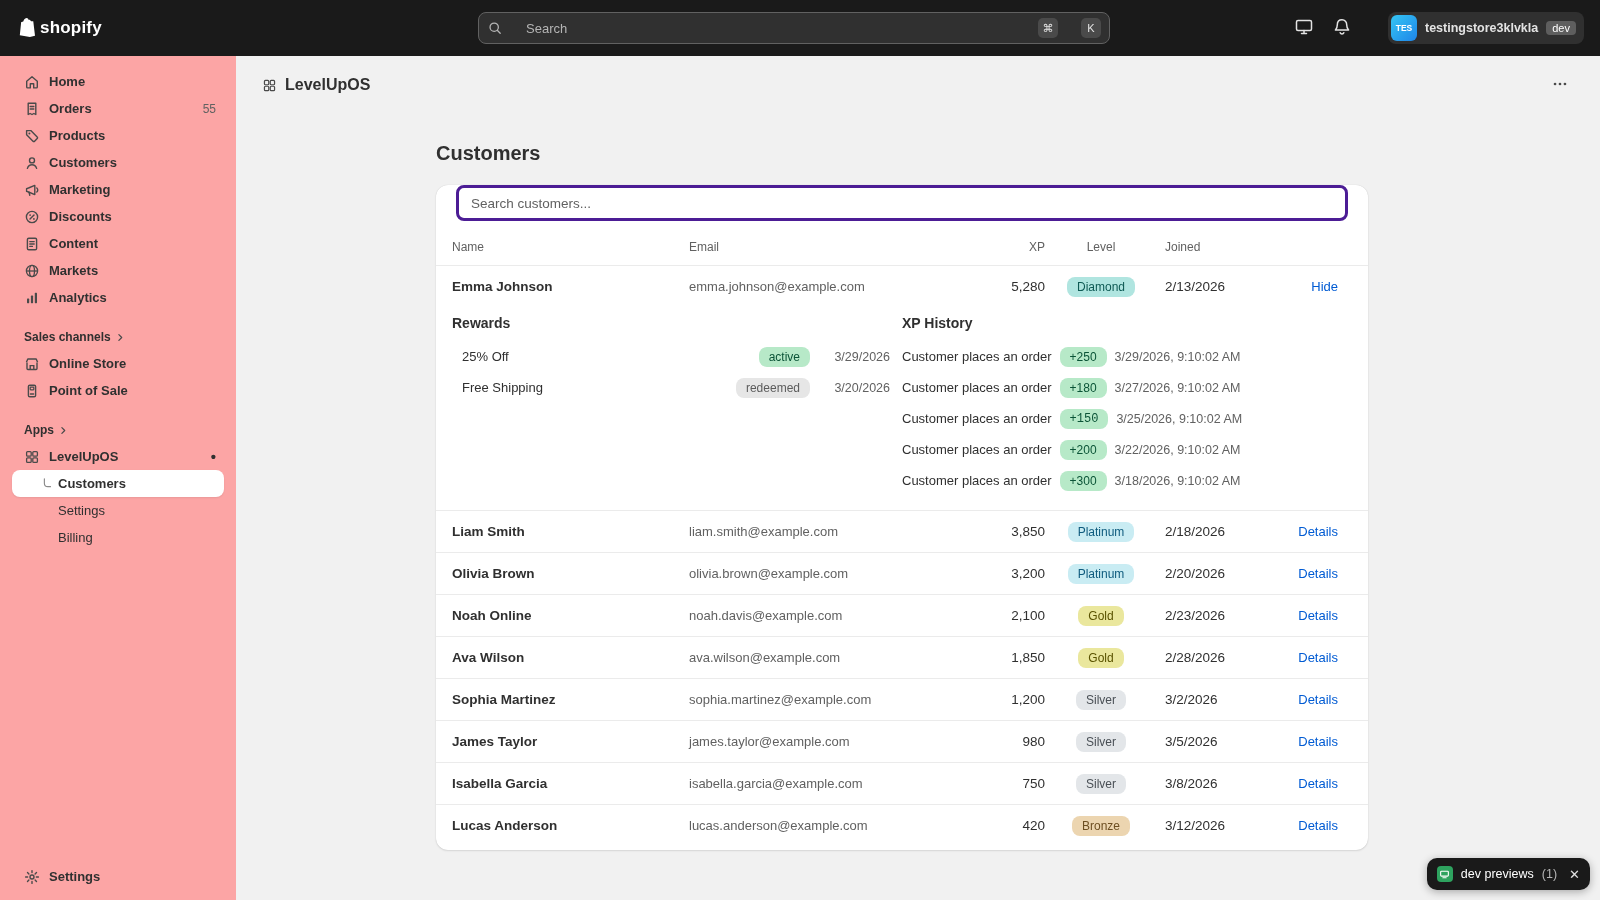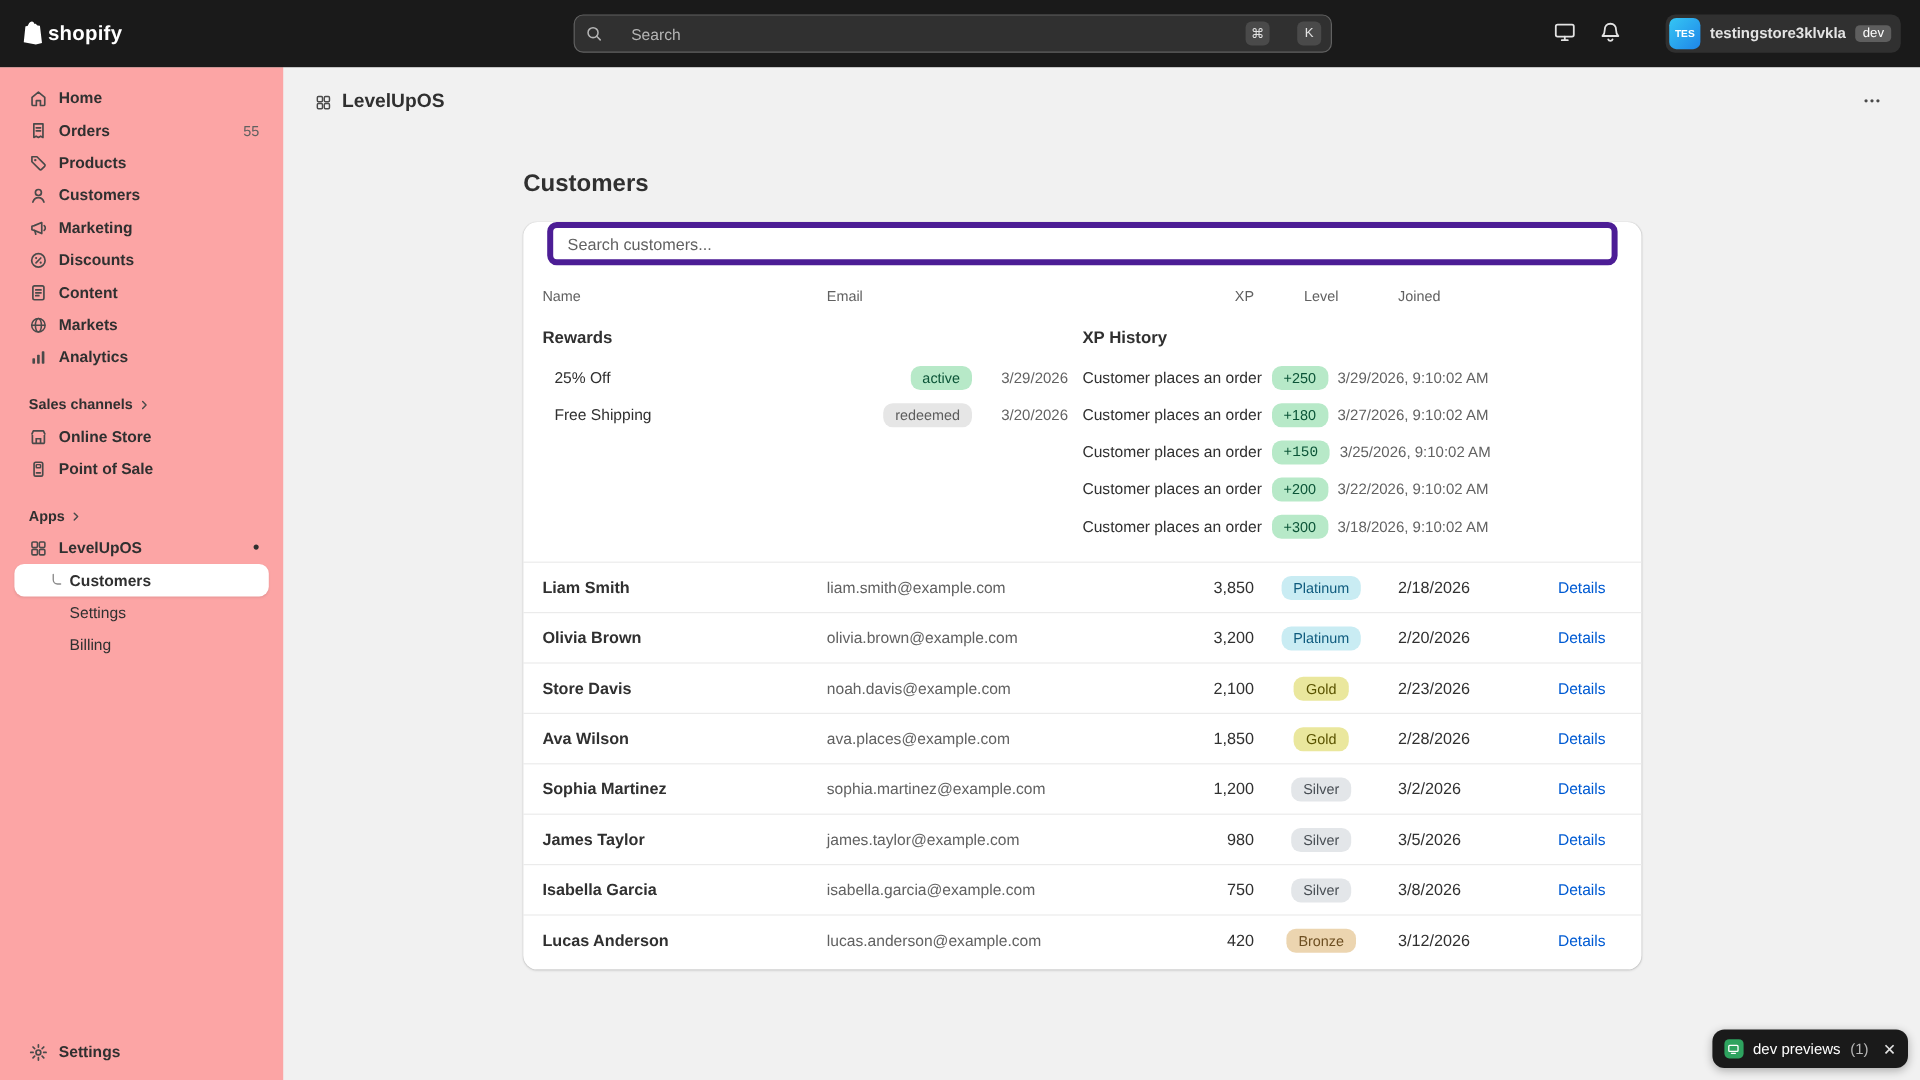--- a/index.html
+++ b/index.html
@@ -56,21 +56,21 @@
   .app-header .app-ic{width:15px;height:15px;color:#4a4a4a;margin-right:8px;display:flex}
   .app-header .app-ic svg{width:15px;height:15px}
   .app-title{font-size:16px;font-weight:700}
   .hdr-dots{margin-left:auto;width:28px;height:28px;border:none;background:transparent;border-radius:8px;
     color:#4a4a4a;display:flex;align-items:center;justify-content:center;cursor:pointer}
   .hdr-dots svg{width:18px;height:18px}
   .content{padding:28px 0 0 200px}
   .page-title{font-size:20px;font-weight:700;margin-bottom:18px}
   .card{width:932px;background:#fff;border-radius:12px;box-shadow:0 1px 2px rgba(0,0,0,.1),0 0 1px rgba(0,0,0,.18);
     padding-bottom:4px}
-  .cust-search{display:block;width:calc(100% - 40px);margin:20px 20px 8px;height:36px;border:5px solid #4c1d95;
+  .cust-search{display:block;width:calc(100% - 40px);margin:20px 20px 8px;height:36px;border:3px solid #4c1d95;
     border-radius:8px;padding:0 12px;font-size:13.5px;font-family:inherit;color:#303030;outline:none;background:#fff}
   .cust-search::placeholder{color:#616161}
 
   .tgrid{display:grid;grid-template-columns:237px 276px 80px 112px 118px 1fr;align-items:center;padding:0 16px}
   .thead{height:36px;color:#616161;font-size:12px;font-weight:400}
   .th-xp{text-align:right}
   .th-level{text-align:center}
   .th-joined{padding-left:8px}
   .trow{height:42px;border-top:1px solid #ebebeb;font-size:13.5px}
   .c-name{font-weight:600}
@@ -358,20 +358,30 @@
         <div class="tgrid thead">
           <span>Name</span>
           <span>Email</span>
           <span class="th-xp">XP</span>
           <span class="th-level">Level</span>
           <span class="th-joined">Joined</span>
           <span></span>
         </div>
 
         <div id="rows">
+            <div class="trow tgrid">
+    <span class="c-name">Emma Johnson</span>
+    <span class="c-email">emma.johnson@example.com</span>
+    <span class="c-xp">5,280</span>
+    <span class="c-level">
+                <span class="pill" style="background: rgb(176, 229, 224); color: rgb(14, 90, 84);">Diamond</span>
+              </span>
+    <span class="c-joined">2/13/2026</span>
+    <span class="c-action"><a>Hide</a></span>
+  </div>
             <div class="detail">
     <div class="d-col">
       <h3>Rewards</h3>
       <div class="reward-list">
                   <div class="reward-row">
     <span class="reward-name">25% Off</span>
     <span class="pill" style="background: rgb(183, 233, 200); color: rgb(11, 84, 55);">active</span>
     <span class="reward-date">3/29/2026</span>
   </div>
                   <div class="reward-row">
@@ -426,32 +436,32 @@
     <span class="c-name">Olivia Brown</span>
     <span class="c-email">olivia.brown@example.com</span>
     <span class="c-xp">3,200</span>
     <span class="c-level">
                 <span class="pill" style="background: rgb(201, 236, 243); color: rgb(14, 91, 126);">Platinum</span>
               </span>
     <span class="c-joined">2/20/2026</span>
     <span class="c-action"><a>Details</a></span>
   </div>
             <div class="trow tgrid">
-    <span class="c-name">Store Davis</span>
+    <span class="c-name">Noah Online</span>
     <span class="c-email">noah.davis@example.com</span>
     <span class="c-xp">2,100</span>
     <span class="c-level">
                 <span class="pill" style="background: rgb(234, 231, 157); color: rgb(90, 83, 0);">Gold</span>
               </span>
     <span class="c-joined">2/23/2026</span>
     <span class="c-action"><a>Details</a></span>
   </div>
             <div class="trow tgrid">
     <span class="c-name">Ava Wilson</span>
-    <span class="c-email">ava.places@example.com</span>
+    <span class="c-email">ava.wilson@example.com</span>
     <span class="c-xp">1,850</span>
     <span class="c-level">
                 <span class="pill" style="background: rgb(234, 231, 157); color: rgb(90, 83, 0);">Gold</span>
               </span>
     <span class="c-joined">2/28/2026</span>
     <span class="c-action"><a>Details</a></span>
   </div>
             <div class="trow tgrid">
     <span class="c-name">Sophia Martinez</span>
     <span class="c-email">sophia.martinez@example.com</span>

